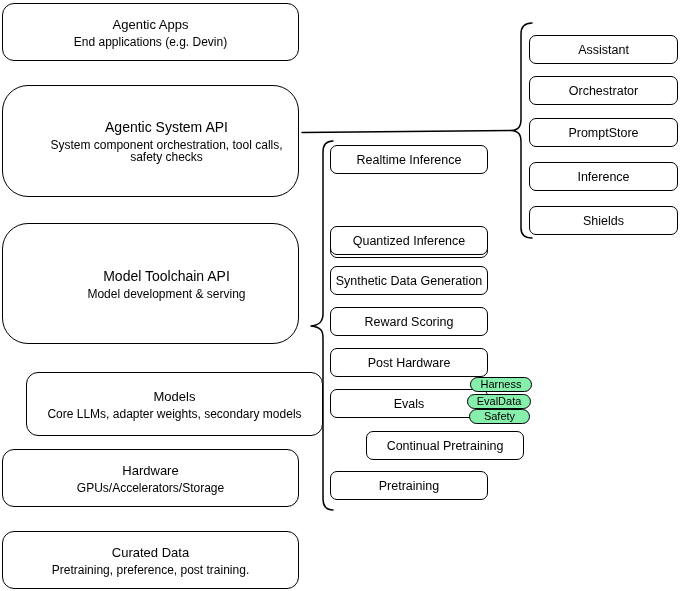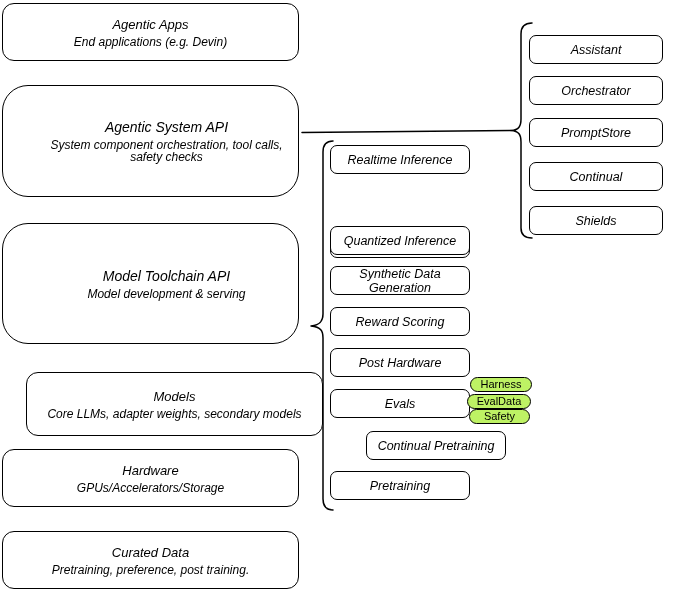--- a/index.html
+++ b/index.html
@@ -25,41 +25,40 @@
   .box {
     position: absolute;
     background: #ffffff;
     border: 1.5px solid #000000;
     display: flex;
     flex-direction: column;
     align-items: center;
     justify-content: center;
     text-align: center;
     z-index: 2;
-    font-style: italic;
   }
 
   
   .lbox { left: 2px; width: 297px; row-gap: 4px; }
   .r12 { border-radius: 12px; }
   .r26 { border-radius: 26px; padding-left: 32px; }
   .t  { font-size: 13px; line-height: 15px; }
   .t-lg { font-size: 14px; line-height: 16px; }
   .s  { font-size: 12px; line-height: 12px; }
 
   
-  .mbox { left: 330px; width: 140px; height: 29px; border-radius: 7px; font-size: 12.5px; }
+  .mbox { left: 330px; width: 158px; height: 29px; border-radius: 7px; font-size: 12.5px; }
 
   
-  .rbox { left: 529px; width: 134px; height: 29px; border-radius: 7px; font-size: 12.5px; }
+  .rbox { left: 529px; width: 149px; height: 29px; border-radius: 7px; font-size: 12.5px; }
 
   
   .pill {
     position: absolute;
-    background: #bef264;
+    background: #86efac;
     border: 1.5px solid #000000;
     border-radius: 8px;
     font-size: 11px;
     line-height: 11px;
     display: flex;
     align-items: center;
     justify-content: center;
     text-align: center;
     z-index: 3;
   }
@@ -149,19 +148,19 @@
   <div class="box rbox" style="top:35px;">
     <span>Assistant</span>
   </div>
   <div class="box rbox" style="top:76px;">
     <span>Orchestrator</span>
   </div>
   <div class="box rbox" style="top:118px;">
     <span>PromptStore</span>
   </div>
   <div class="box rbox" style="top:162px;">
-    <span>Continual</span>
+    <span>Inference</span>
   </div>
   <div class="box rbox" style="top:206px;text-align:center;">
     <span>Shields</span>
   </div>
 
 </div>
 
 </body></html>

